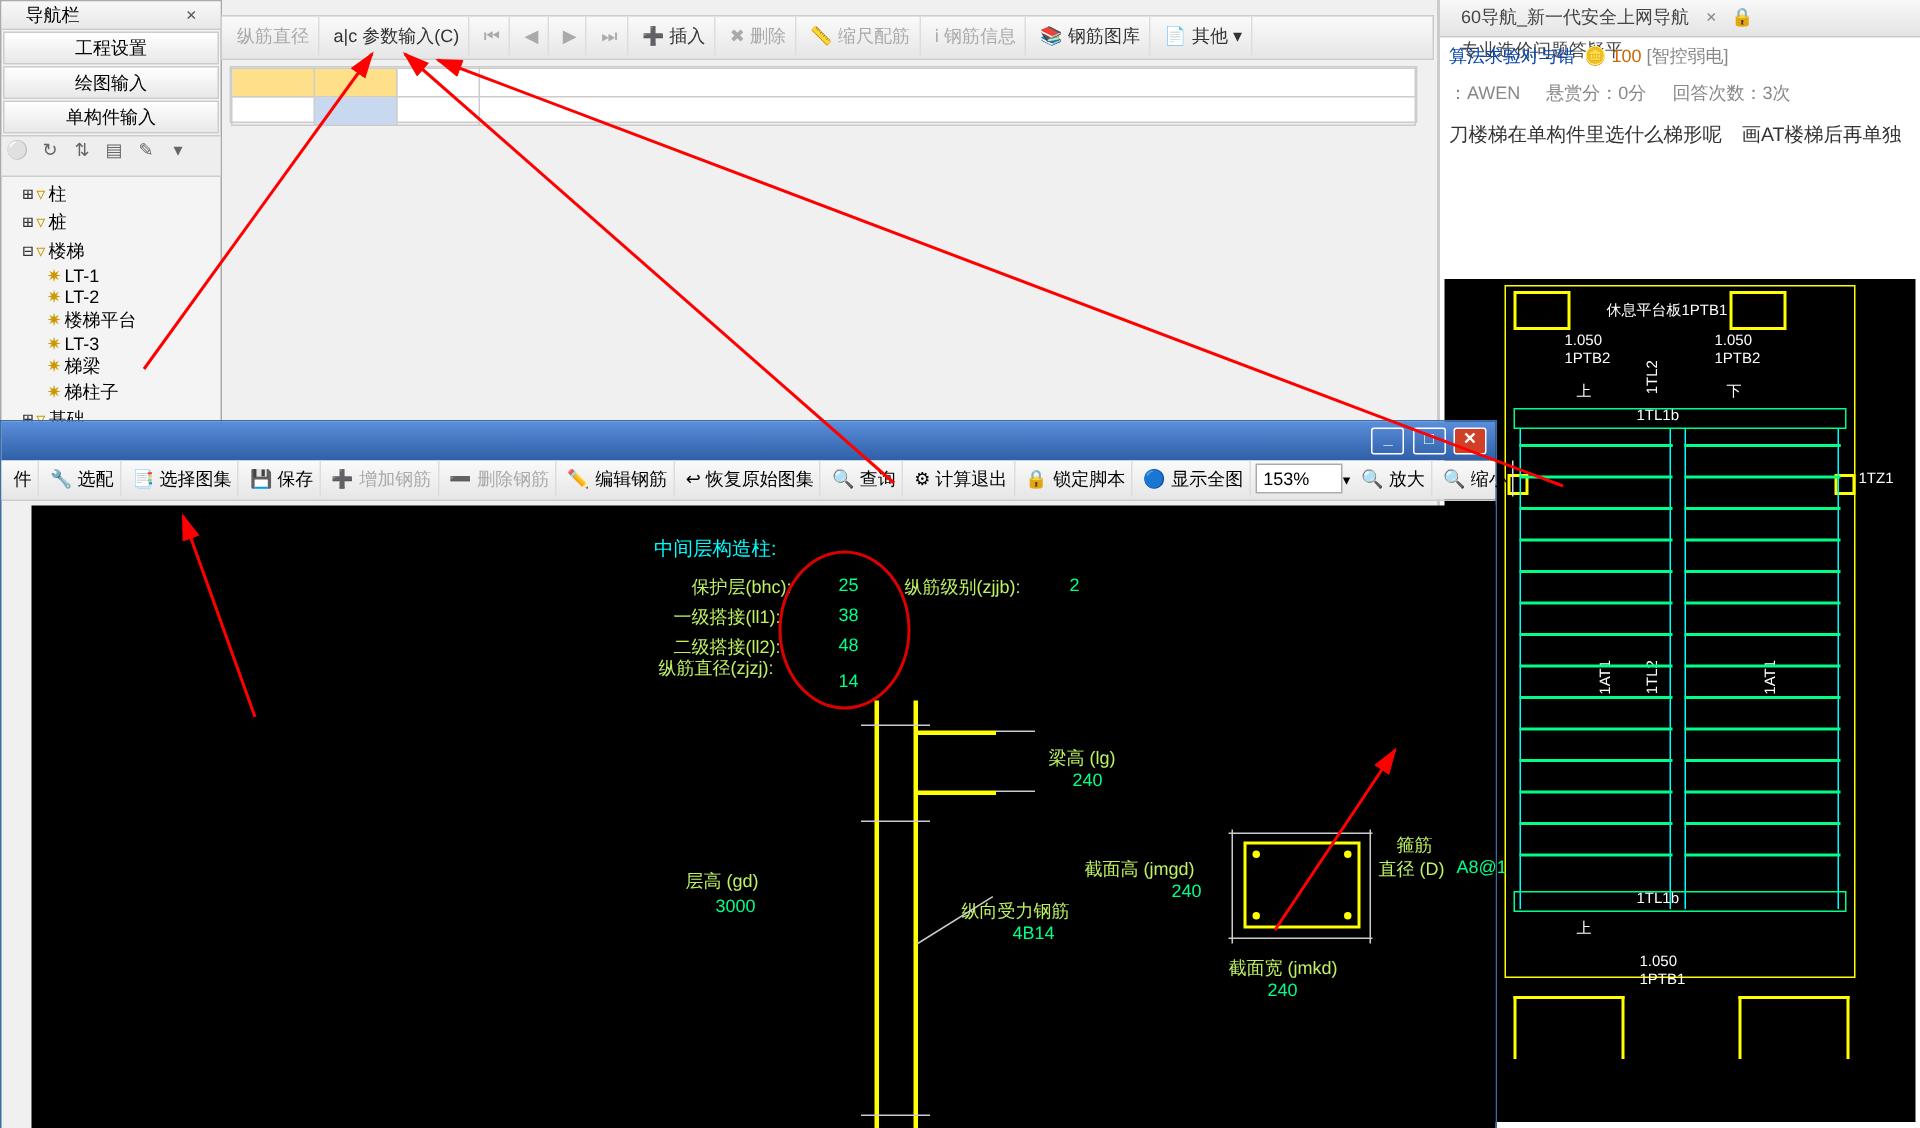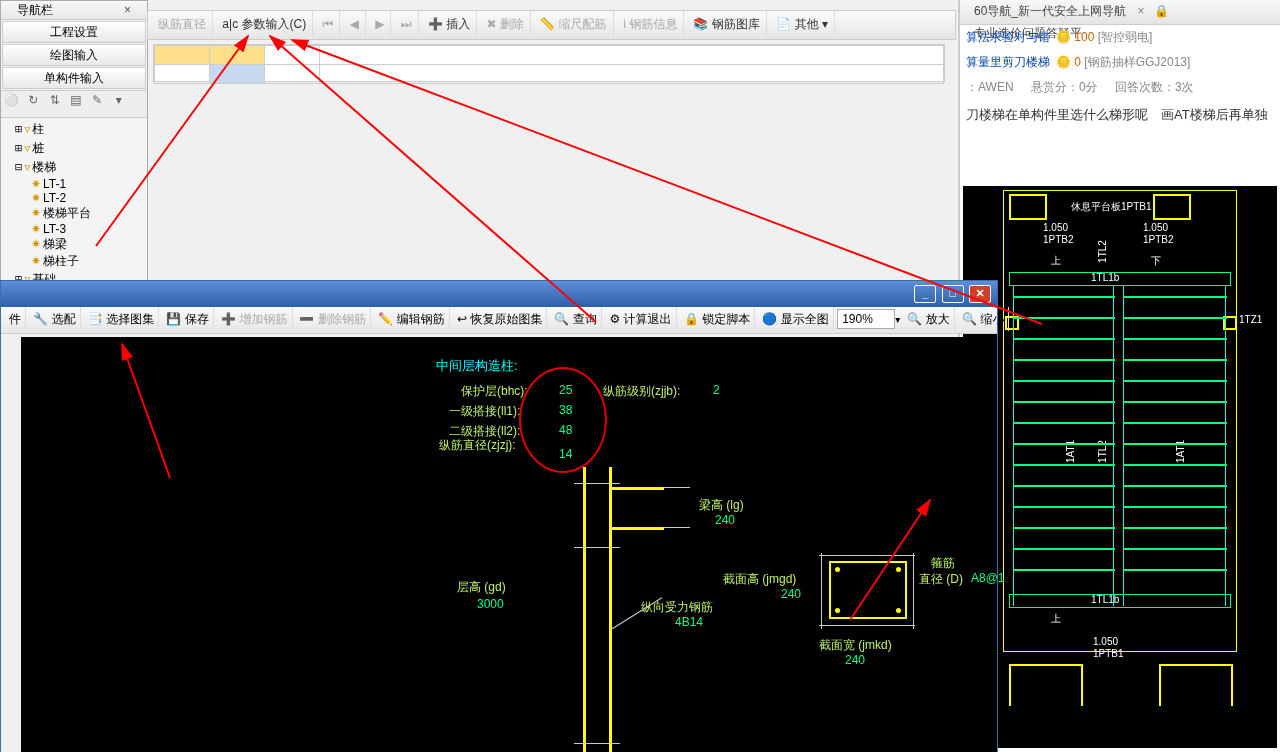--- a/index.html
+++ b/index.html
@@ -136,25 +136,20 @@
   <div class="tabs">
     <span class="tab">60导航_新一代安全上网导航</span>
     <span style="color:#888">×</span>&nbsp;&nbsp;
     <span style="color:#2a7">🔒</span>
     <span class="tab">专业造价问题答疑平</span>
   </div>
   <a class="link">
     <span>算法求验对与错</span>
     <span class="gold">🪙</span><span style="color:#c60">100</span>
     <span class="tag">[智控弱电]</span>
-  </a>
-  <a class="link">
-    <span>算量里剪刀楼梯</span>
-    <span class="gold">🪙</span><span style="color:#c60">0</span>
-    <span class="tag">[钢筋抽样GGJ2013]</span>
   </a>
   <div class="meta">
     <span>：AWEN</span>
     <span>悬赏分：0分</span>
     <span>回答次数：3次</span>
   </div>
   <div class="q">刀楼梯在单构件里选什么梯形呢　画AT楼梯后再单独</div>
 
   <div class="dwg">
 
@@ -245,21 +240,21 @@
     <span class="itm">📑 <span>选择图集</span></span>
     <span class="itm">💾 <span>保存</span></span>
     <span class="itm dis">➕ <span>增加钢筋</span></span>
     <span class="itm dis">➖ <span>删除钢筋</span></span>
     <span class="itm">✏️ <span>编辑钢筋</span></span>
     <span class="itm">↩ <span>恢复原始图集</span></span>
     <span class="itm">🔍 <span>查询</span></span>
     <span class="itm">⚙ <span>计算退出</span></span>
     <span class="itm">🔒 <span>锁定脚本</span></span>
     <span class="itm">🔵 <span>显示全图</span></span>
-    <span class="zoom">190%</span><span style="font-size:10px">▾</span>
+    <span class="zoom">153%</span><span style="font-size:10px">▾</span>
     <span class="itm">🔍 <span>放大</span></span>
     <span class="itm">🔍 <span>缩小</span></span>
   </div>
 
   <div class="canvas">
 
     <div class="ctxt" style="left:415px;top:20px;font-size:13px">中间层构造柱:</div>
 
     <div class="wtxt" style="left:440px;top:46px">保护层(bhc):</div>
       <div class="gtxt" style="left:538px;top:46px">25</div>

